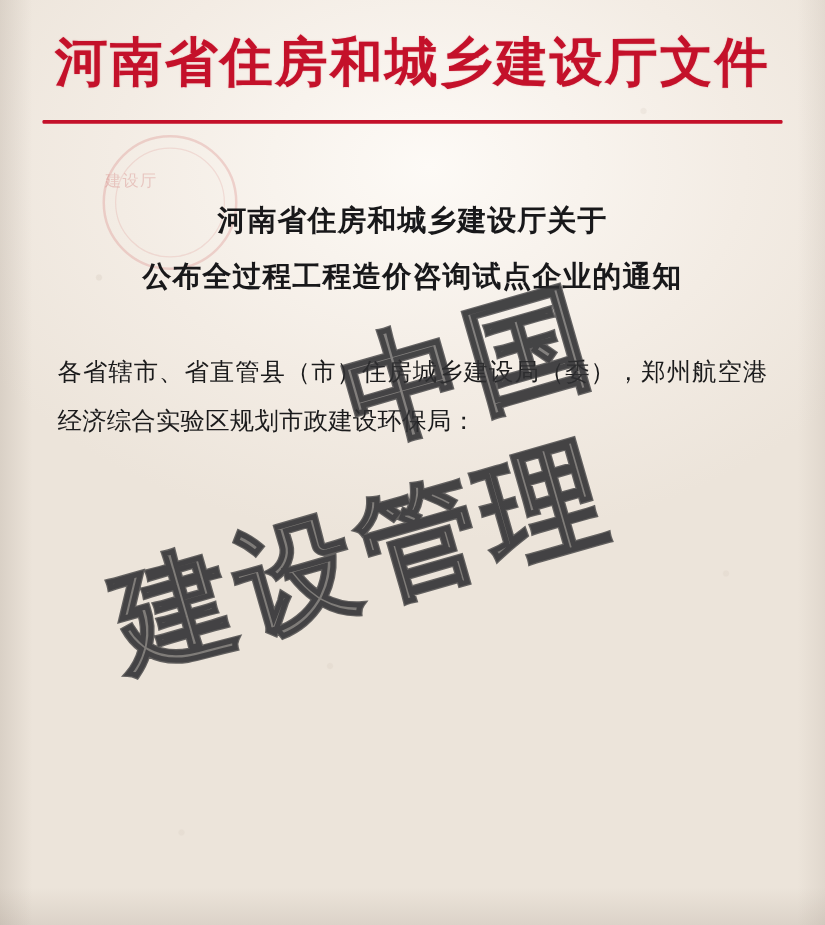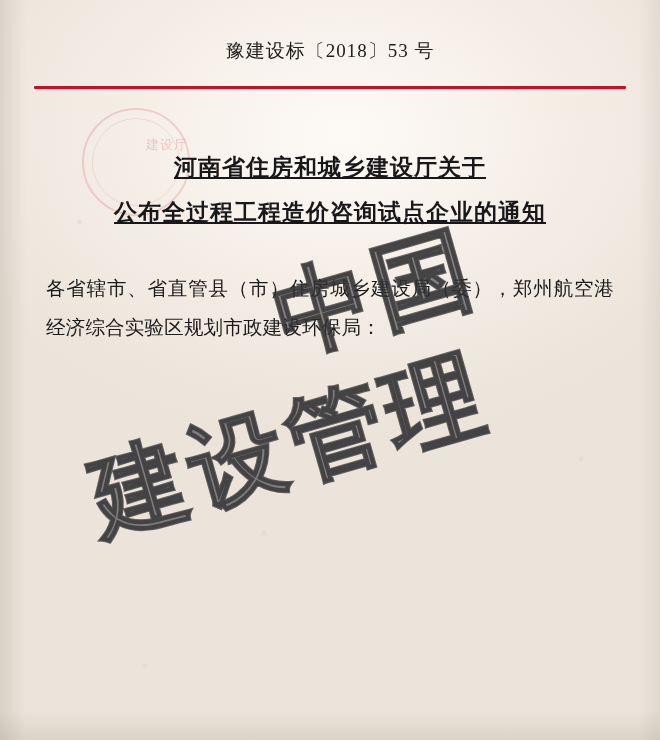--- a/index.html
+++ b/index.html
@@ -85,21 +85,21 @@
     position: absolute;
     inset: 8px;
     border: 1px solid rgba(198,60,60,0.22);
     border-radius: 50%;
   }
   .seal .seal-text {
     position: absolute;
     top: 26px;
     left: 0;
     right: 0;
-    text-align: right;
+    text-align: left;
     font-size: 13px;
     color: rgba(188,55,55,0.40);
     letter-spacing: 1px;
   }
 
   
   .doc-number {
     text-align: center;
     margin-top: 38px;
     font-size: 19px;
@@ -119,21 +119,20 @@
   
   .title {
     text-align: center;
     margin: 56px 60px 0 60px;
     font-family: "DejaVu Serif", "Liberation Serif", serif;
     font-weight: bold;
     font-size: 23px;
     line-height: 1.95;
     color: #18181a;
     letter-spacing: 1px;
-    text-decoration: underline;
   }
 
   
   .body-text {
     margin: 34px 30px 0 30px;
     font-size: 19.5px;
     line-height: 2.02;
     color: #1b1b1c;
     text-align: justify;
     text-justify: inter-ideograph;
@@ -181,22 +180,22 @@
 
 <div id="page">
 
   <div class="seal">
     <div class="seal-inner"></div>
     <div class="seal-text">建设厅</div>
   </div>
 
   <div class="content">
 
-
-    <div class="doc-number">豫建设标〔2018〕53 号</div>
+    <div class="masthead">河南省住房和城乡建设厅文件</div>
+
 
     <div class="red-rule"></div>
 
     <div class="title">
       <div>河南省住房和城乡建设厅关于</div>
       <div>公布全过程工程造价咨询试点企业的通知</div>
     </div>
 
     <div class="body-text">
       <p>各省辖市、省直管县（市）住房城乡建设局（委），郑州航空港经济综合实验区规划市政建设环保局：</p>

